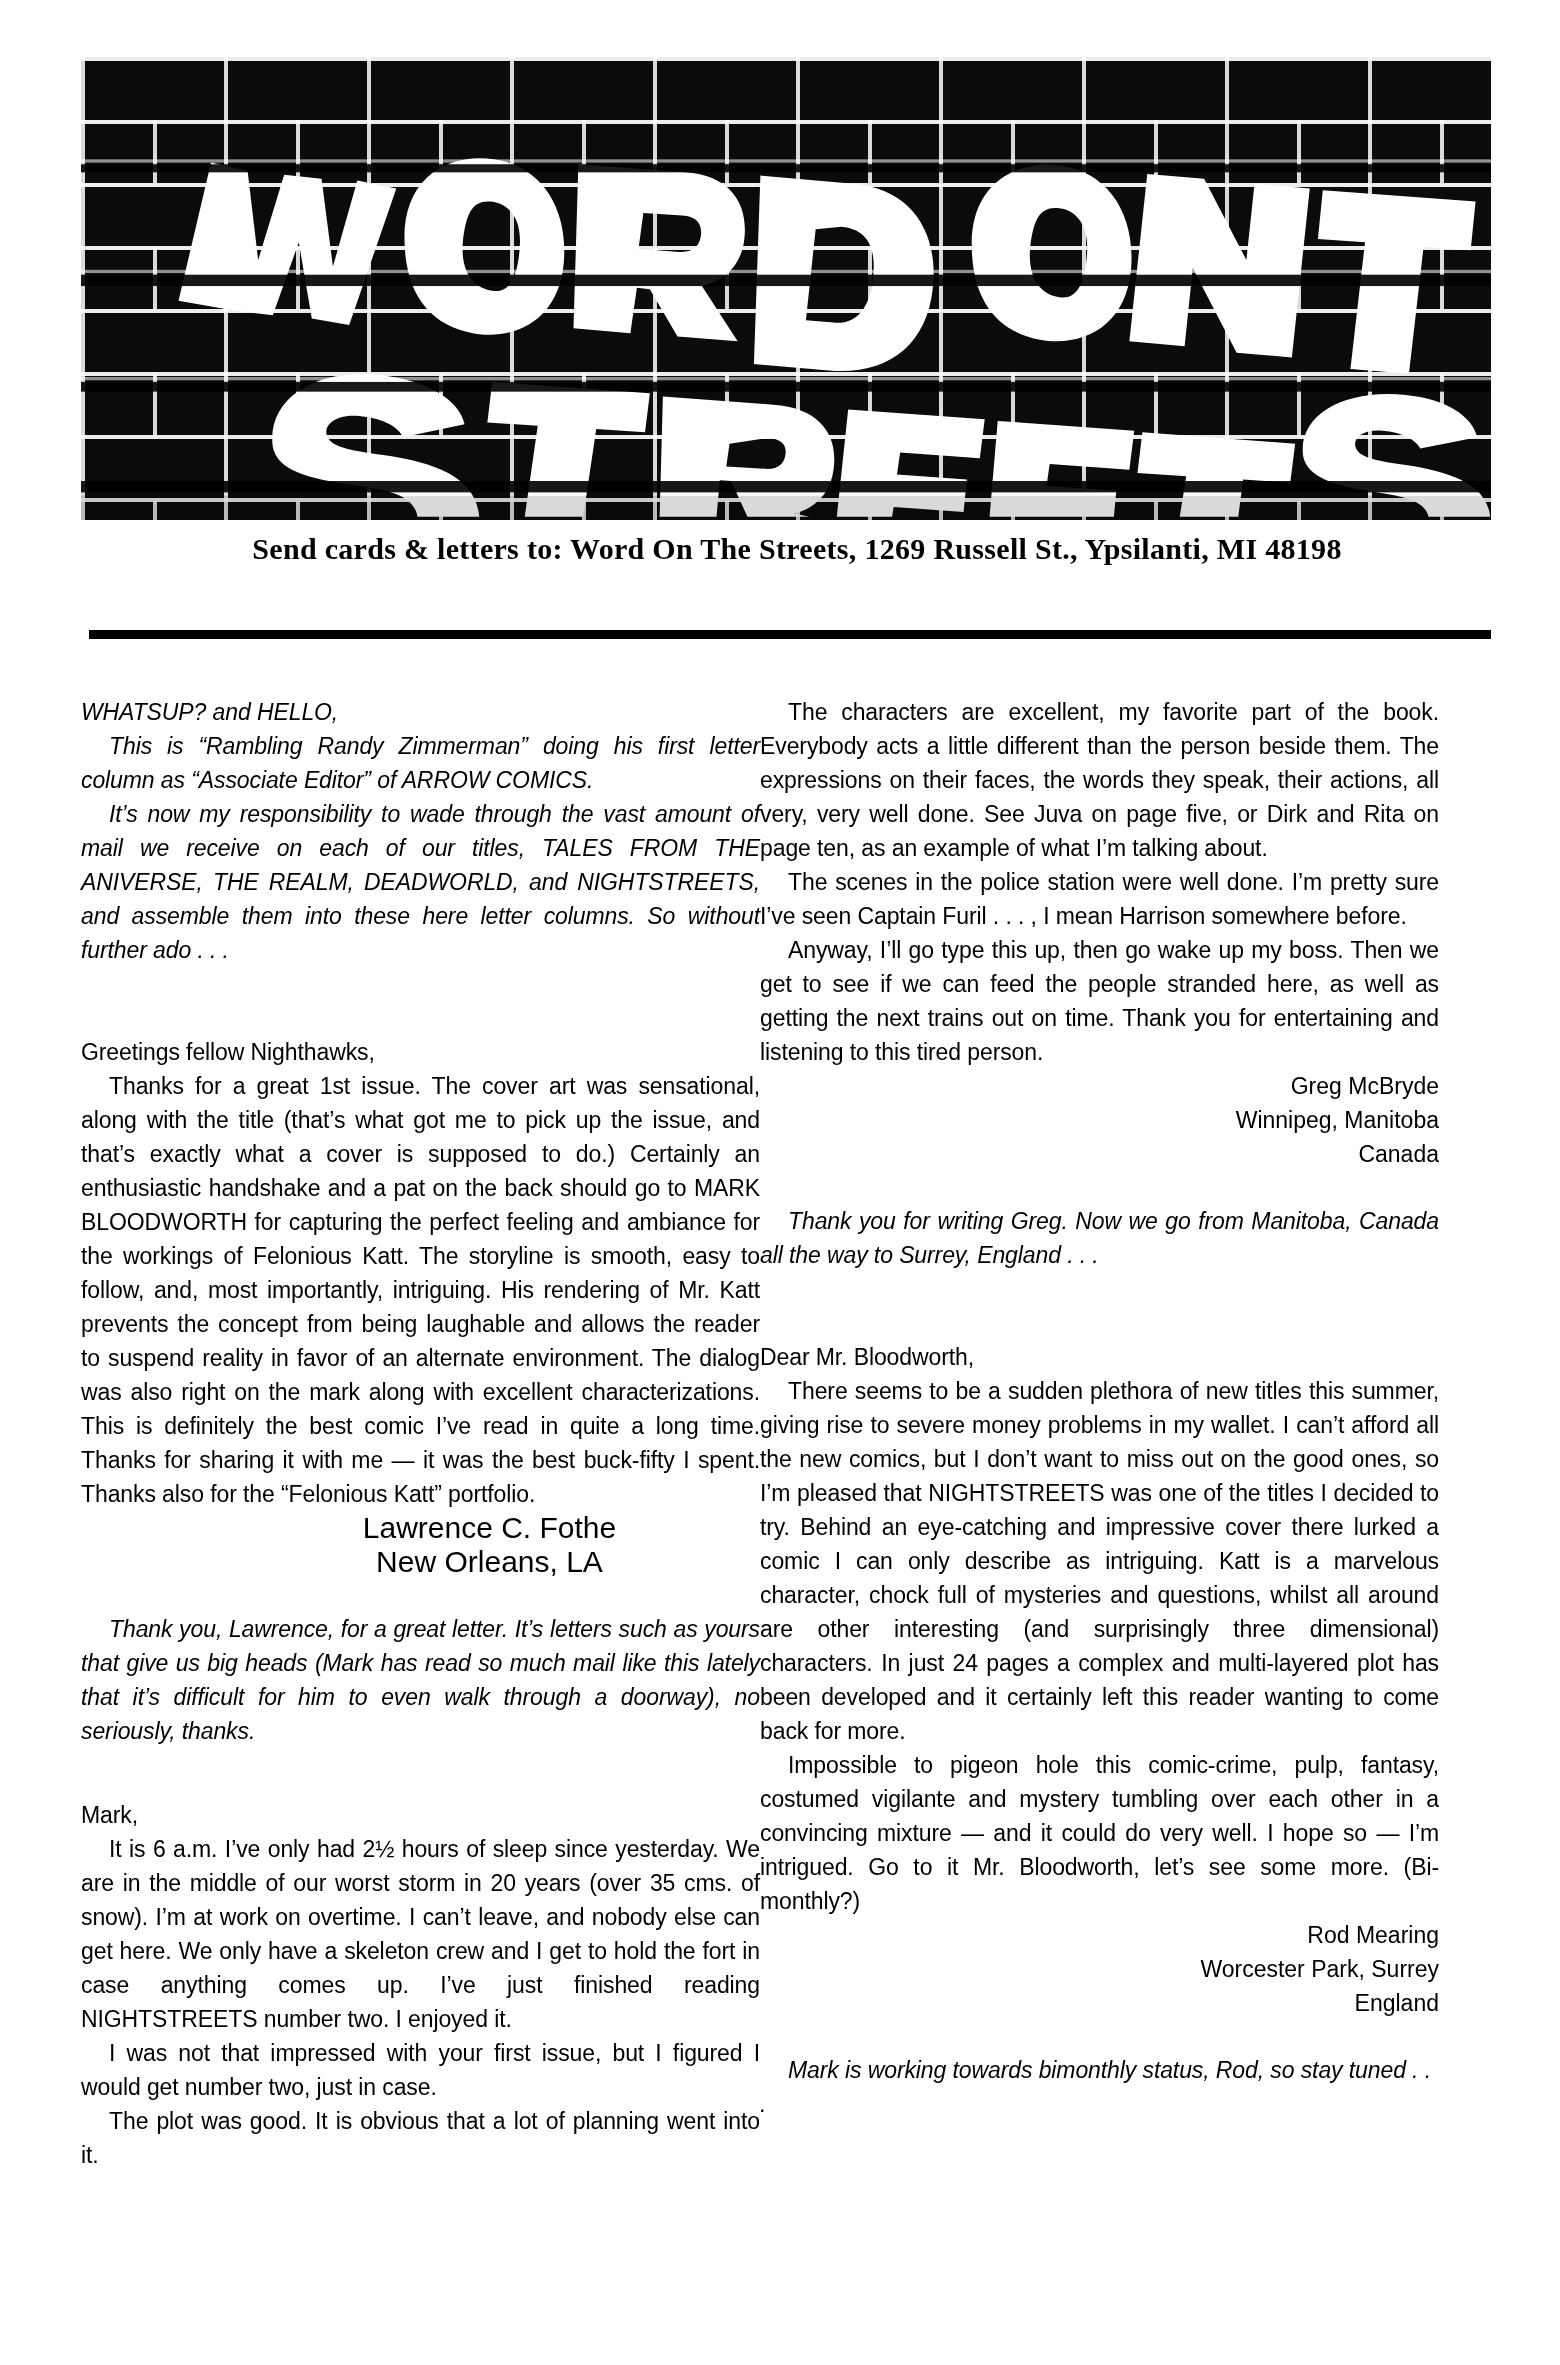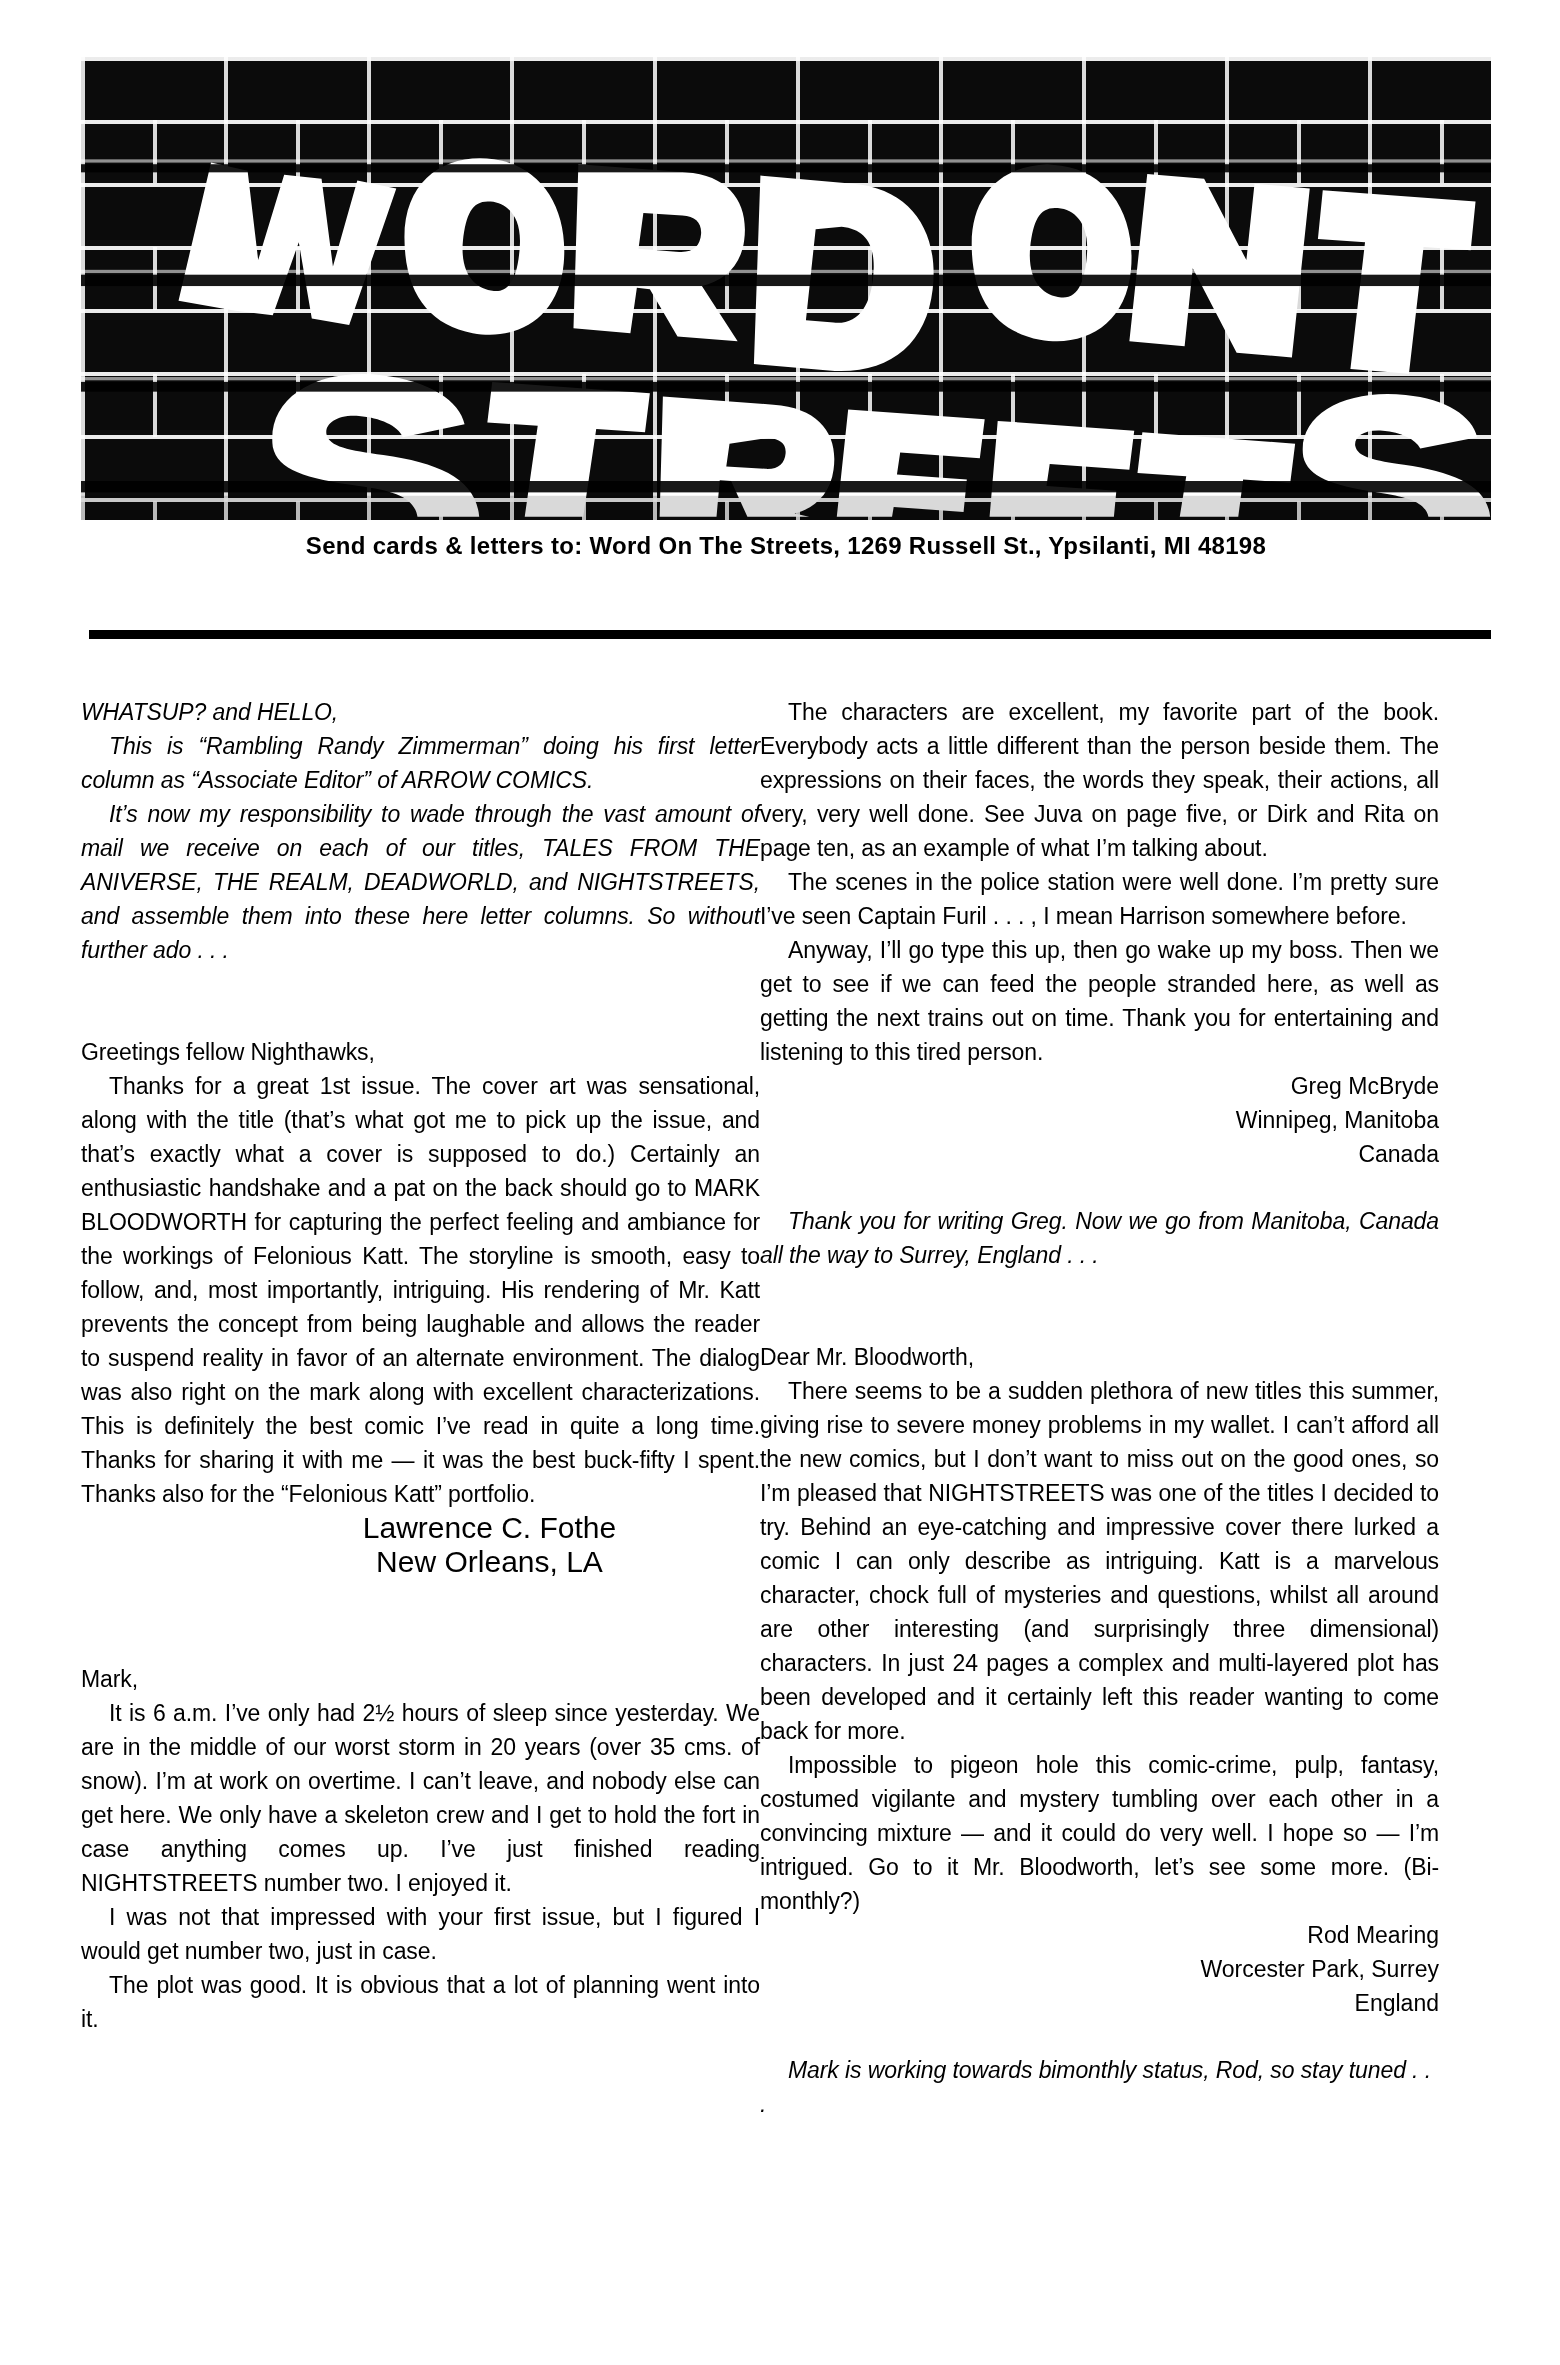--- a/index.html
+++ b/index.html
@@ -77,26 +77,26 @@
   .graffiti-svg {
     position: absolute;
     inset: 0;
     width: 100%;
     height: 100%;
   }
 
   
   .address-line {
     position: absolute;
-    left: 81px;
+    left: 92px;
     top: 532px;
     width: 1410px;
-    font-family: Liberation Sans, sans-serif;
+    font-family: Liberation Serif, serif;
     font-weight: bold;
-    font-size: 24px;
+    font-size: 30px;
     letter-spacing: 0.3px;
     color: #000;
     white-space: nowrap;
     text-align: center;
   }
 
   
   .top-rule {
     position: absolute;
     left: 89px;
@@ -237,20 +237,21 @@
 
     <div class="gap-lg"></div>
 
     <p class="body salutation">Greetings fellow Nighthawks,</p>
     <p class="body indent">Thanks for a great 1st issue. The cover art was sensational, along with the title (that’s what got me to pick up the issue, and that’s exactly what a cover is supposed to do.) Certainly an enthusiastic handshake and a pat on the back should go to MARK BLOODWORTH for capturing the perfect feeling and ambiance for the workings of Felonious Katt. The storyline is smooth, easy to follow, and, most importantly, intriguing. His rendering of Mr. Katt prevents the concept from being laughable and allows the reader to suspend reality in favor of an alternate environment. The dialog was also right on the mark along with excellent characterizations. This is definitely the best comic I’ve read in quite a long time. Thanks for sharing it with me — it was the best buck-fifty I spent. Thanks also for the “Felonious Katt” portfolio.</p>
     <p class="sig">Lawrence C. Fothe</p>
     <p class="sig">New Orleans, LA</p>
 
     <div class="gap-sm"></div>
 
+    <p class="body ital indent">Thank you, Lawrence, for a great letter. It’s letters such as yours that give us big heads (Mark has read so much mail like this lately that it’s difficult for him to even walk through a doorway), no seriously, thanks.</p>
 
     <div class="gap-md"></div>
 
     <p class="body salutation">Mark,</p>
     <p class="body indent">It is 6 a.m. I’ve only had 2½ hours of sleep since yesterday. We are in the middle of our worst storm in 20 years (over 35 cms. of snow). I’m at work on overtime. I can’t leave, and nobody else can get here. We only have a skeleton crew and I get to hold the fort in case anything comes up. I’ve just finished reading NIGHTSTREETS number two. I enjoyed it.</p>
     <p class="body indent">I was not that impressed with your first issue, but I figured I would get number two, just in case.</p>
     <p class="body indent">The plot was good. It is obvious that a lot of planning went into it.</p>
   </div>
 
   <div class="column">

